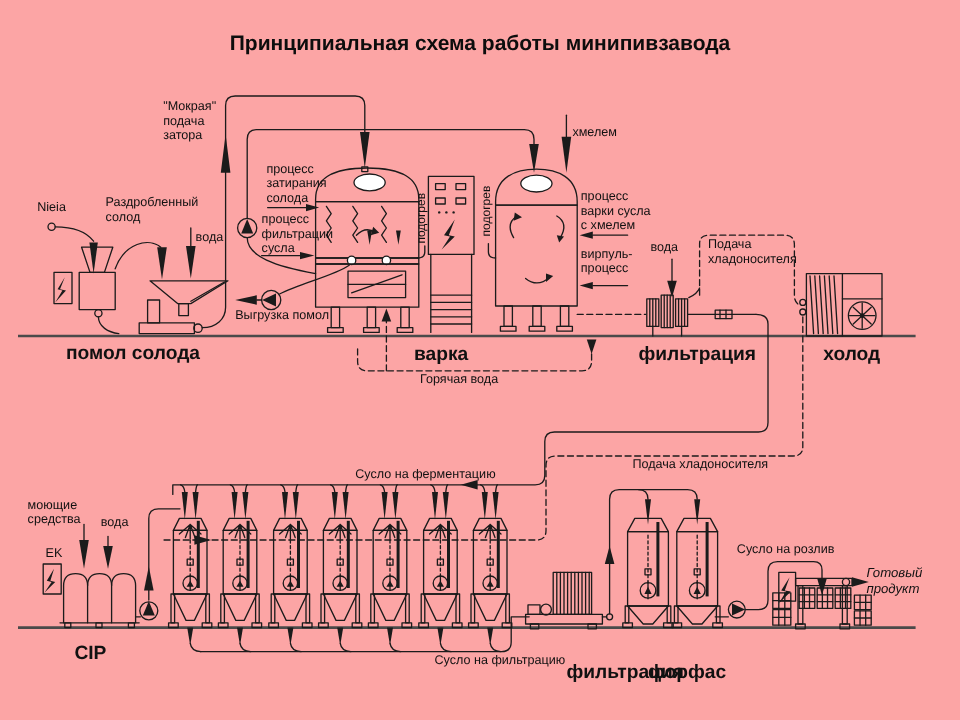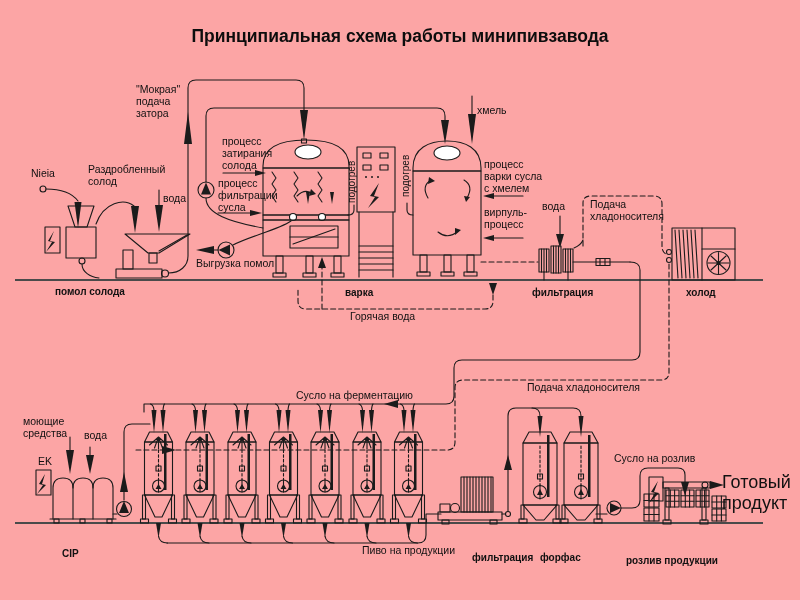--- a/index.html
+++ b/index.html
@@ -6,22 +6,22 @@
   .stage{position:relative;width:800px;height:600px;background:#fca5a5;overflow:hidden;
          font-family:"Liberation Sans",sans-serif;}
   svg{position:absolute;left:0;top:0;}
   .ln{fill:none;stroke:#1b1b1b;stroke-width:1.1;stroke-linecap:round;stroke-linejoin:round;}
   .fl{fill:#1b1b1b;stroke:none;}
   .wh{fill:#fff;stroke:#1b1b1b;stroke-width:1.1;}
   .dash{stroke-dasharray:5,3;}
   .dash2{stroke-dasharray:2.5,2.2;}
   .gnd{stroke:#4a4a4a;stroke-width:2.2;}
   .lbl{position:absolute;font-size:10.5px;line-height:1.14;color:#111;white-space:pre-line;}
-  .big{font-size:18px;}
-  .bold{font-weight:bold;font-size:10px;white-space:nowrap;}
+  .big{font-size:11px;font-style:italic;}
+  .bold{font-weight:bold;font-size:16px;white-space:nowrap;}
   .ttl{position:absolute;left:0;right:0;top:26px;text-align:center;font-weight:bold;
        font-size:17.5px;color:#0d0d0d;}
   .vert{transform:rotate(-90deg);transform-origin:0 0;white-space:nowrap;font-size:10px;}
 </style>
 </head>
 <body>
 
 <div class="stage">
 
 <svg width="800" height="600" viewBox="0 0 800 600" xmlns="http://www.w3.org/2000/svg" xmlns:xlink="http://www.w3.org/1999/xlink">
@@ -343,42 +343,41 @@
 <div class="lbl bold" style="left:55px;top:286px">помол солода</div>
 <div class="lbl" style="left:222px;top:136px">процесс
 затирания
 солода</div>
 <div class="lbl" style="left:218px;top:178px">процесс
 фильтрации
 сусла</div>
 <div class="lbl vert" style="left:346px;top:203px">подогрев</div>
 <div class="lbl vert" style="left:400px;top:197px">подогрев</div>
 <div class="lbl" style="left:196px;top:258px">Выгрузка помол</div>
-<div class="lbl" style="left:477px;top:105px">хмель</div>
+<div class="lbl" style="left:477px;top:105px">хмелем</div>
 <div class="lbl" style="left:484px;top:159px">процесс
 варки сусла
 с хмелем</div>
 <div class="lbl" style="left:484px;top:207px">вирпуль-
 процесс</div>
 <div class="lbl bold" style="left:345px;top:287px">варка</div>
 <div class="lbl" style="left:350px;top:311px">Горячая вода</div>
 <div class="lbl" style="left:542px;top:201px">вода</div>
 <div class="lbl" style="left:590px;top:199px">Подача
 хладоносителя</div>
 <div class="lbl bold" style="left:532px;top:287px">фильтрация</div>
 <div class="lbl bold" style="left:686px;top:287px">холод</div>
 
 <div class="lbl" style="left:527px;top:382px">Подача хладоносителя</div>
 <div class="lbl" style="left:296px;top:390px">Сусло на ферментацию</div>
 <div class="lbl" style="left:23px;top:416px">моющие
 средства</div>
 <div class="lbl" style="left:84px;top:430px">вода</div>
 <div class="lbl" style="left:38px;top:456px">EK</div>
-<div class="lbl bold" style="left:62px;top:548px">CIP</div>
-<div class="lbl" style="left:362px;top:545px">Пиво на продукции</div>
+<div class="lbl bold" style="left:62px;top:536px">CIP</div>
+<div class="lbl" style="left:362px;top:545px">Сусло на фильтрацию</div>
 <div class="lbl bold" style="left:472px;top:552px">фильтрация</div>
 <div class="lbl bold" style="left:540px;top:552px">форфас</div>
 <div class="lbl" style="left:614px;top:453px">Сусло на розлив</div>
 <div class="lbl big" style="left:722px;top:472px">Готовый
 продукт</div>
-<div class="lbl bold" style="left:626px;top:555px">розлив продукции</div>
 
 </div>
 
 </body></html>

